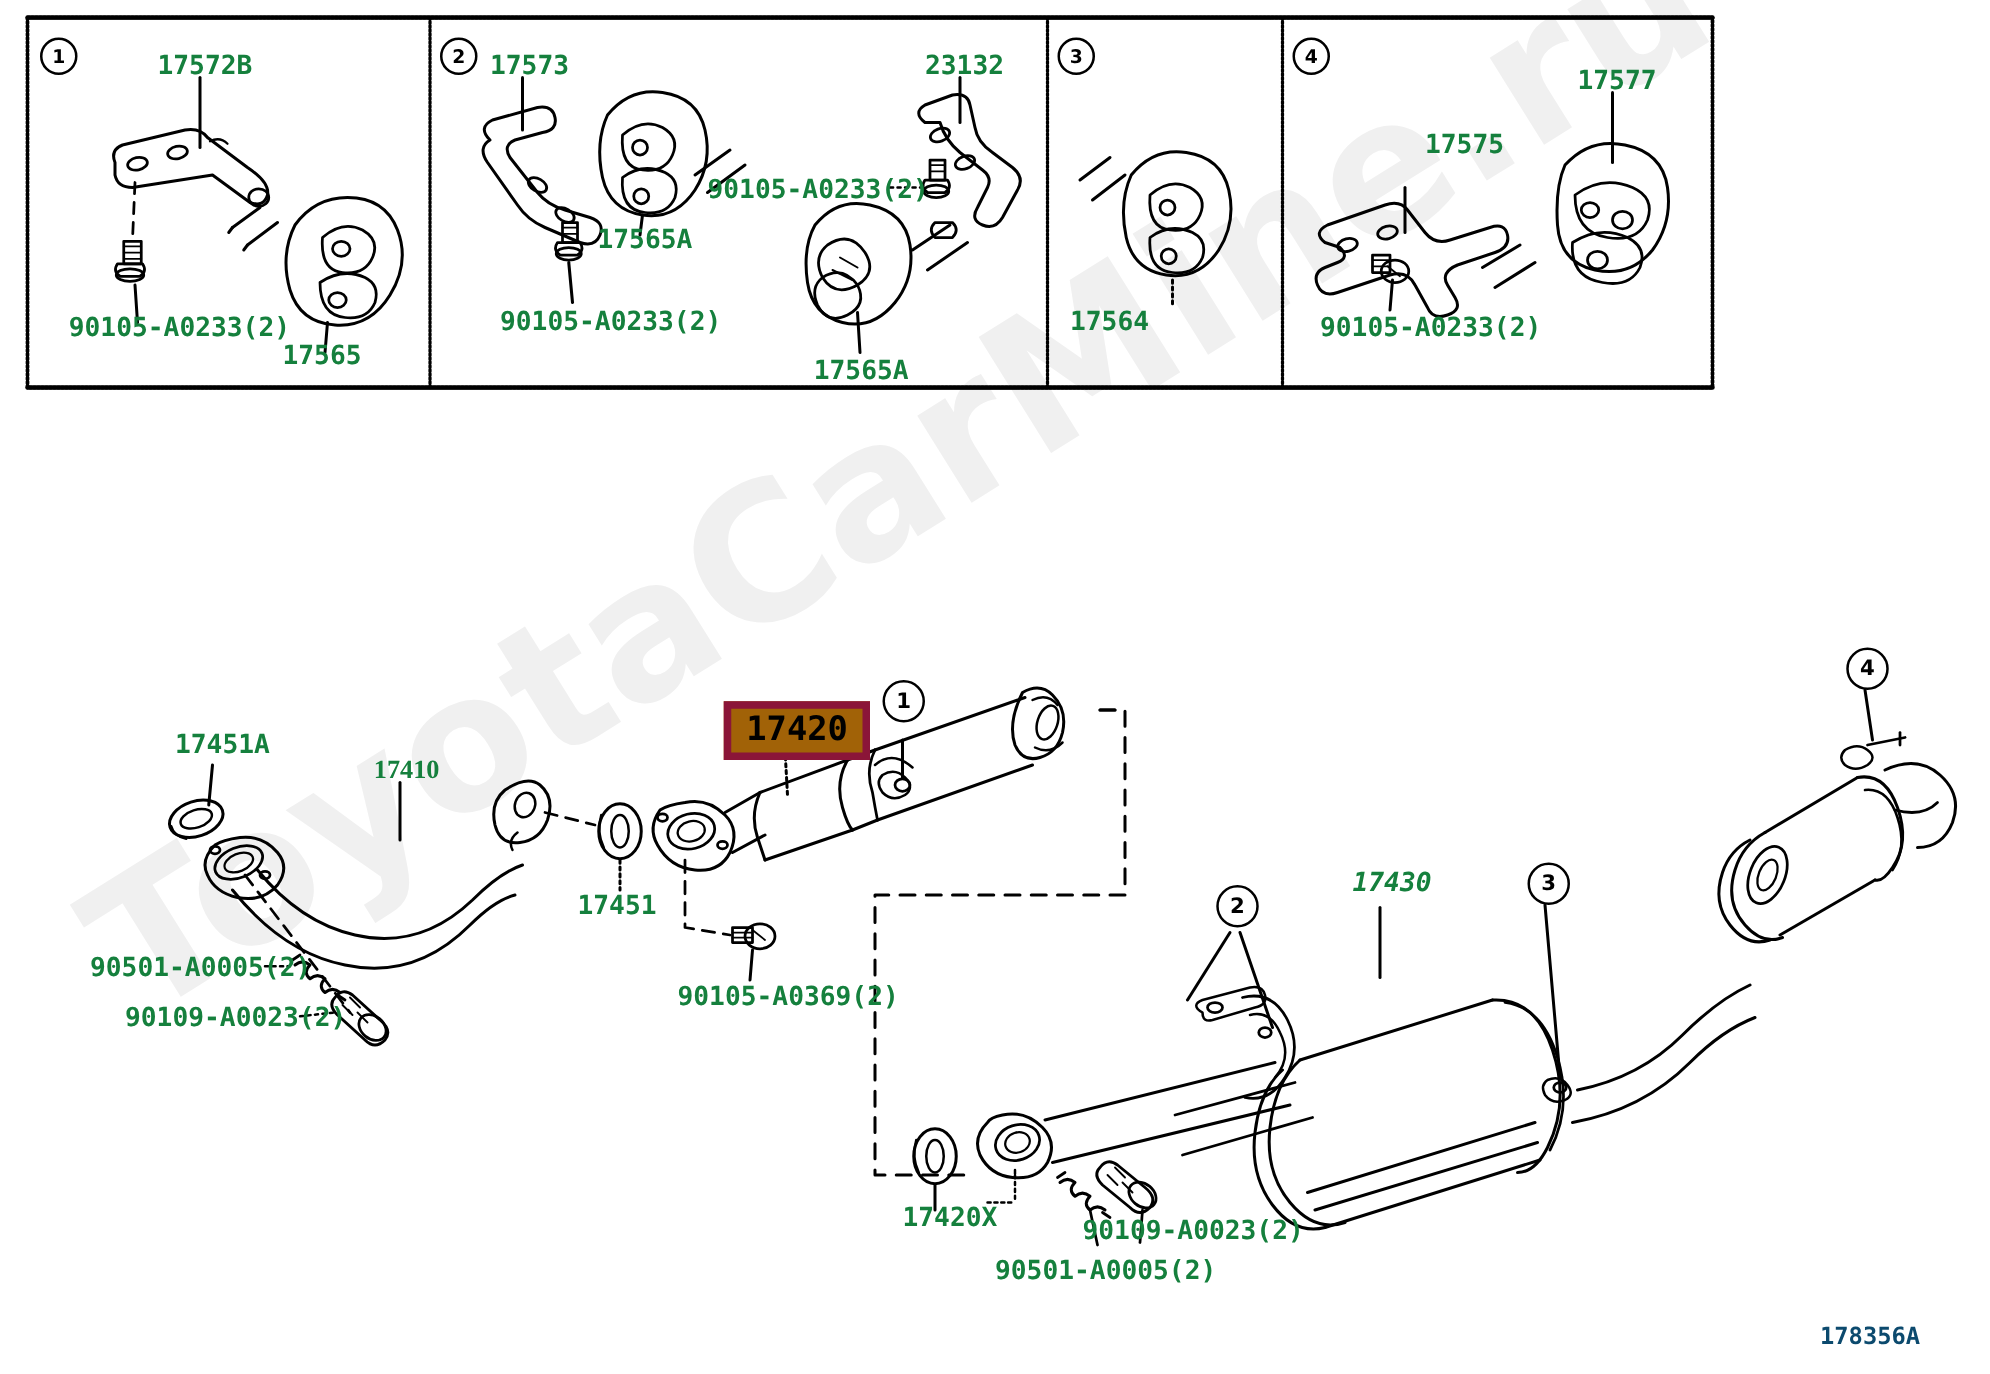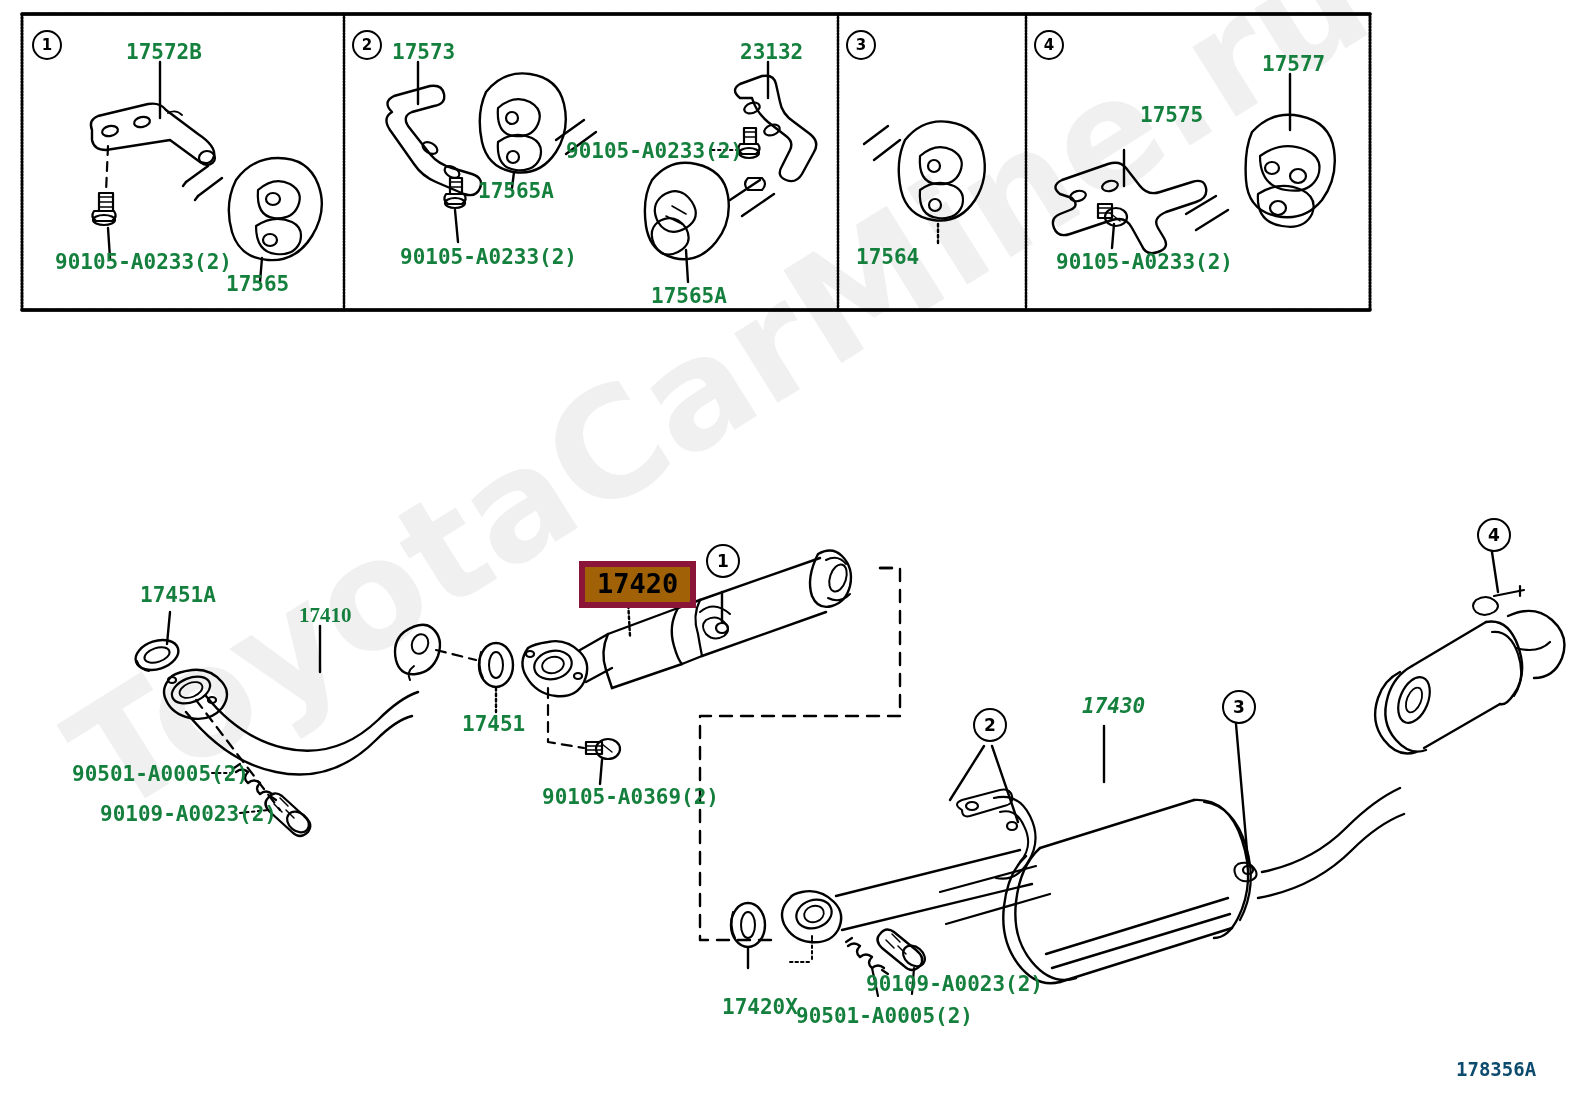--- a/index.html
+++ b/index.html
@@ -338,21 +338,21 @@
   <div class="lbl" style="left:1140px;top:103px;">17575</div>
   <div class="lbl" style="left:1056px;top:250px;">90105-A0233(2)</div>
 
   <div class="lbl" style="left:140px;top:583px;">17451A</div>
   <div class="lbl" style="left:299px;top:603px;font-family:Liberation Serif, serif;">17410</div>
   <div class="lbl" style="left:462px;top:712px;">17451</div>
   <div class="lbl" style="left:72px;top:762px;">90501-A0005(2)</div>
   <div class="lbl" style="left:100px;top:802px;">90109-A0023(2)</div>
   <div class="lbl" style="left:542px;top:785px;">90105-A0369(2)</div>
   <div class="lbl" style="left:1082px;top:694px;font-style:italic;">17430</div>
-  <div class="lbl" style="left:722px;top:962px;margin-top:33px;">17420X</div>
+  <div class="lbl" style="left:722px;top:962px;">17420X</div>
   <div class="lbl" style="left:866px;top:972px;">90109-A0023(2)</div>
   <div class="lbl" style="left:796px;top:1004px;">90501-A0005(2)</div>
 
   <div class="hl" style="left:579px;top:561px;">17420</div>
 
   <div class="cnum" style="left:706px;top:544px;">1</div>
   <div class="cnum" style="left:973px;top:708px;">2</div>
   <div class="cnum" style="left:1222px;top:690px;">3</div>
   <div class="cnum" style="left:1477px;top:518px;">4</div>
 

